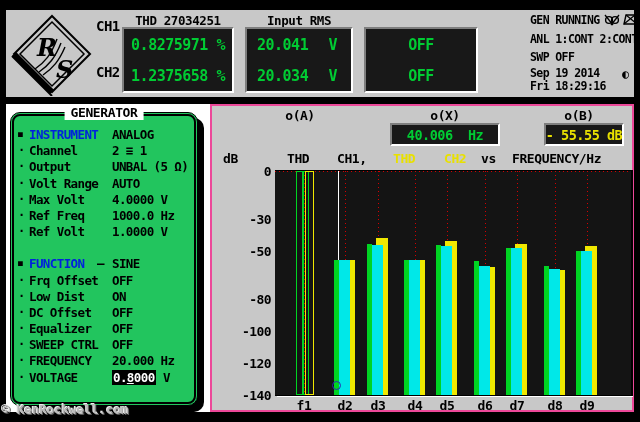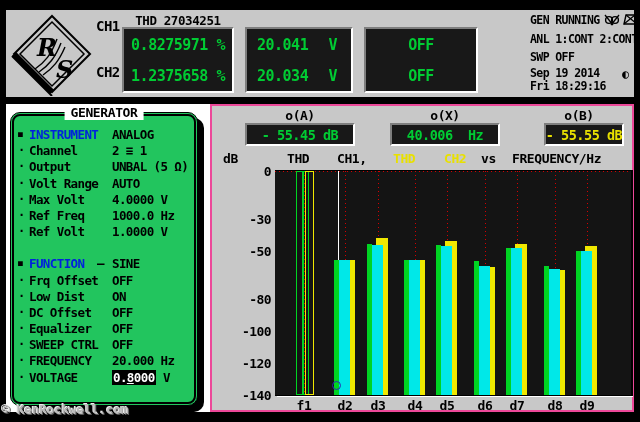--- a/index.html
+++ b/index.html
@@ -92,20 +92,21 @@
     <div class="hdr-title" style="left:116px;width:112px;">THD 27034251</div>
     <div class="ch-label" style="left:90px;top:8px;">CH1</div>
     <div class="ch-label" style="left:90px;top:54px;">CH2</div>
     <div class="disp-box" style="left:116px;width:112px;">
       <div class="disp-rows">
         <div class="disp-val green">0.8275971 %</div>
         <div class="disp-val green">1.2375658 %</div>
       </div>
     </div>
 
+    <div class="hdr-title" style="left:239px;width:108px;">Input RMS</div>
     <div class="disp-box" style="left:239px;width:108px;">
       <div class="disp-rows">
         <div class="disp-val green split">
           <span>20.041</span><span>V</span>
         </div>
         <div class="disp-val green split">
           <span>20.034</span><span>V</span>
         </div>
       </div>
     </div>
@@ -157,23 +158,20 @@
         </div>
     </div>
   </div>
 
   <div class="graph-panel">
 
     <div class="o-label" style="left:48px;">o(A)</div>
     <div class="o-label" style="left:193px;">o(X)</div>
     <div class="o-label" style="left:327px;">o(B)</div>
 
-    <div class="o-box" style="left:33px;width:110px;">
-      <span class="o-val green">- 55.45 dB</span>
-    </div>
     <div class="o-box" style="left:178px;width:110px;">
       <span class="o-val green">40.006  Hz</span>
     </div>
     <div class="o-box" style="left:332px;width:80px;">
       <span class="o-val yellow">- 55.55 dB</span>
     </div>
 
     <div class="trace-lbl" style="left:11px;">dB</div>
     <div class="trace-lbl" style="left:75px;">THD</div>
     <div class="trace-lbl" style="left:125px;">CH1,</div>

